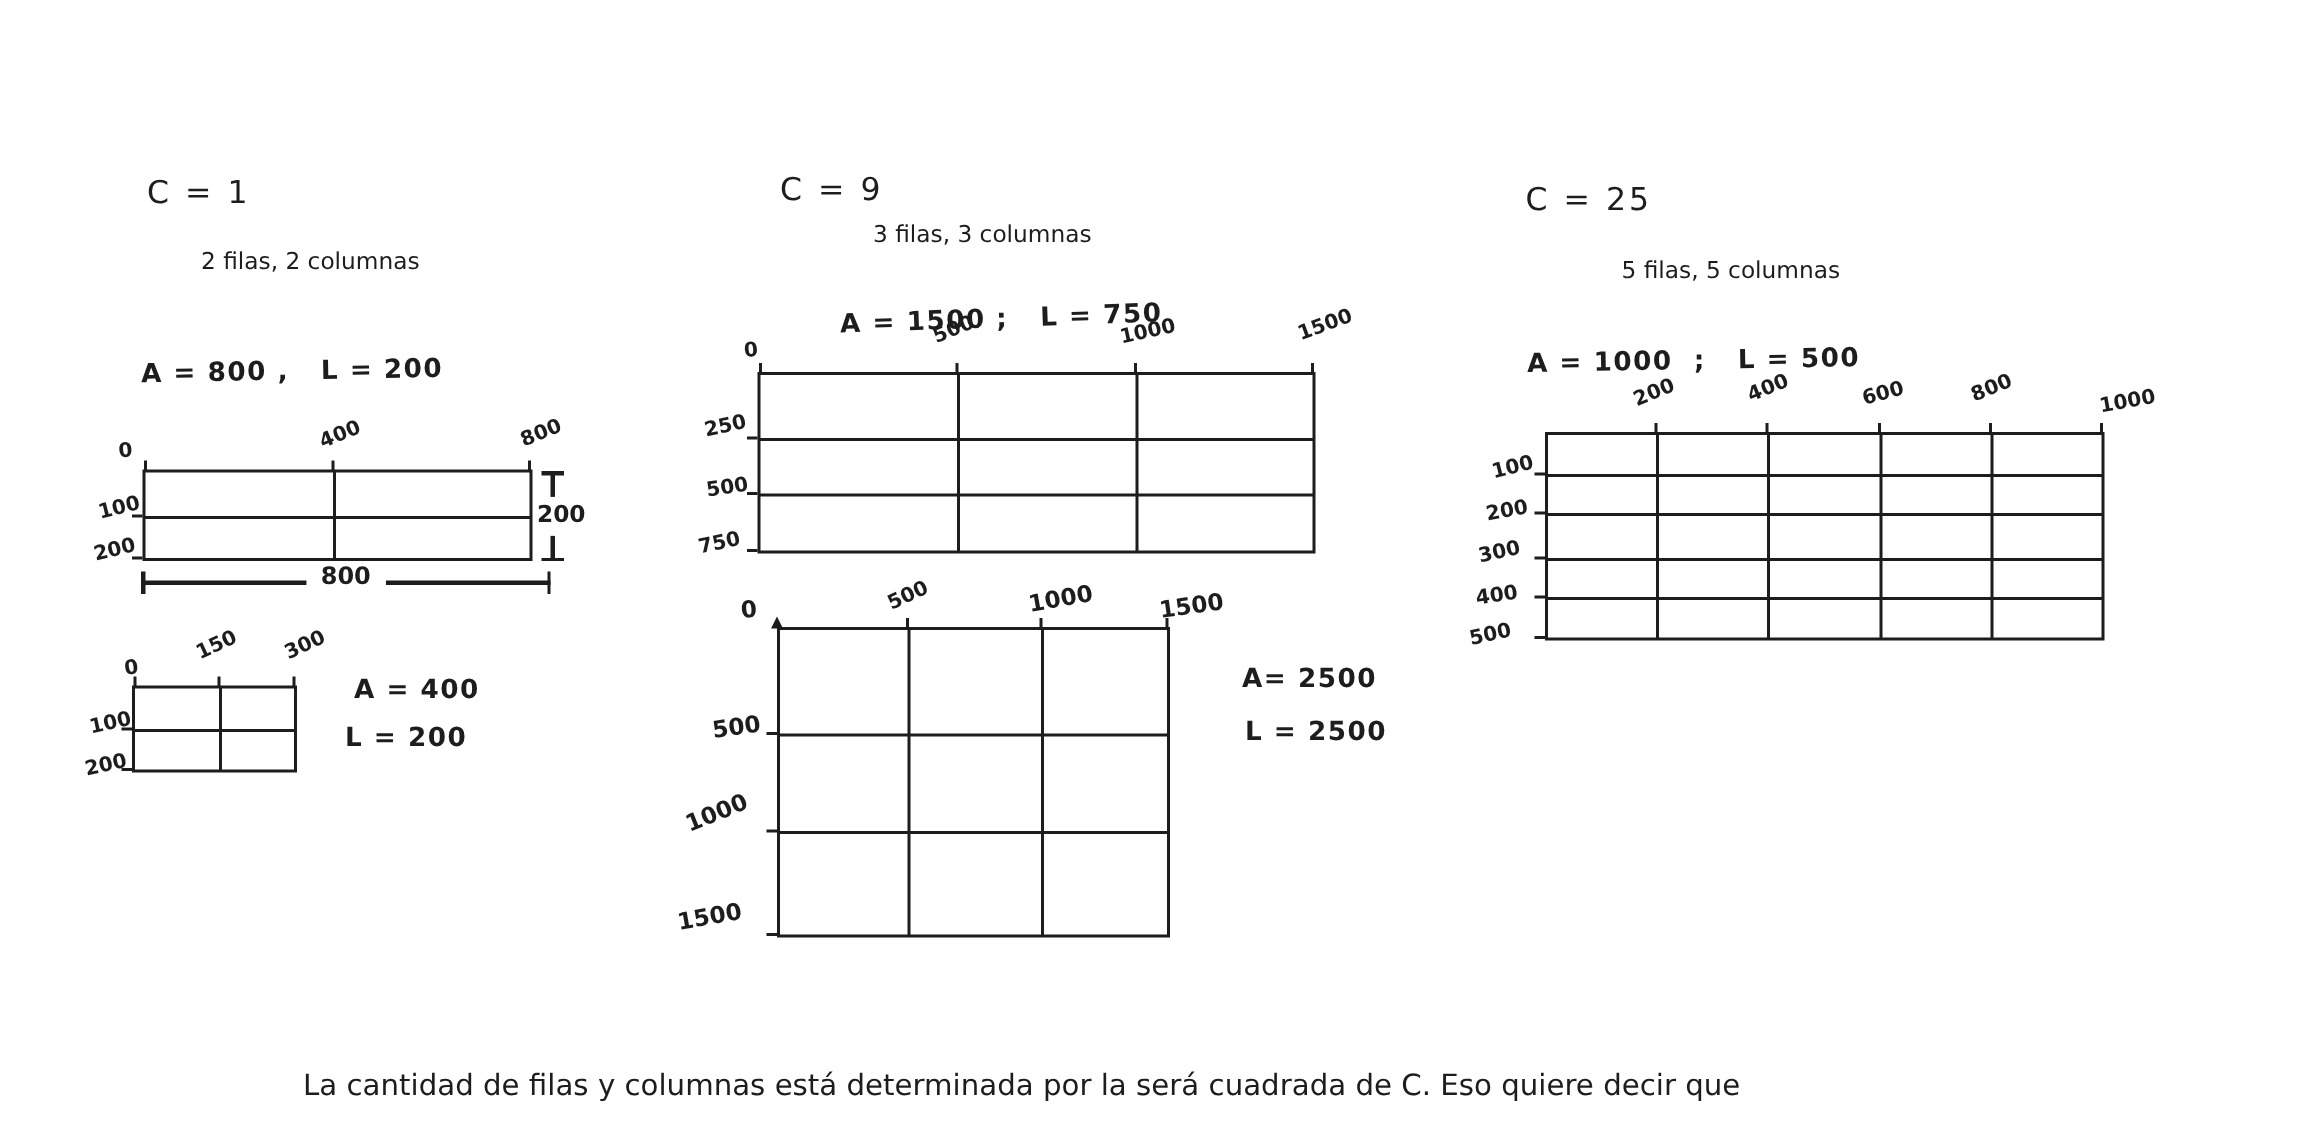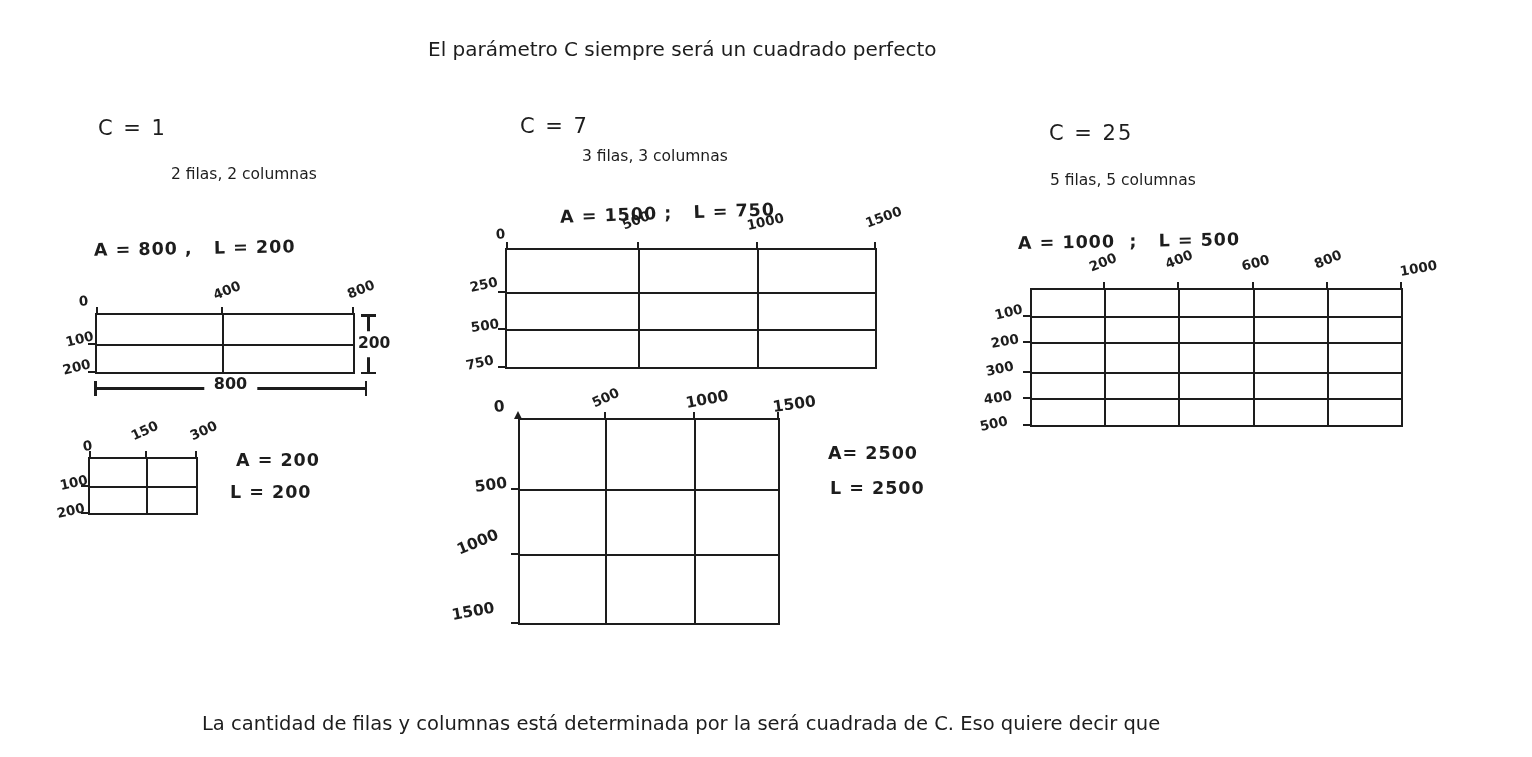--- a/index.html
+++ b/index.html
@@ -37,24 +37,23 @@
   .vbracket .serif-t{position:absolute;top:0;left:0;right:0;height:2.5px;background:var(--ink);}
   .vbracket .serif-b{position:absolute;bottom:0;left:0;right:0;height:2.5px;background:var(--ink);}
   .vbracket .dim-label{position:absolute;top:50%;left:-3px;transform:translateY(-50%);
     background:#fff;padding:5px 0;font-weight:700;font-size:15.5px;line-height:1;}
 </style>
 </head>
 <body>
 
 <div class="canvas">
 
-  <div class="txt title" style="left:428px;top:38px;">El parámetro C siempre será un cuadrado perfecto</div>
 
   <div class="txt heading" style="left:98px;top:116px;">C = 1</div>
-  <div class="txt subheading" style="left:134px;top:166px;margin-left:37px;">2 filas, 2 columnas</div>
+  <div class="txt subheading" style="left:134px;top:166px;">2 filas, 2 columnas</div>
   <div class="txt dims" style="left:94px;top:238px;transform:rotate(-1deg);">A = 800 ,   L = 200</div>
 
   <div class="grid-box" style="left:95px;top:313px;width:260px;height:61px;">
     <div class="vline" style="left:49%;"></div>
     <div class="hline" style="top:50%;"></div>
     <div class="tick-x" style="left:0%;"></div>
     <div class="tick-x" style="left:49%;"></div>
     <div class="tick-x" style="left:100%;"></div>
     <div class="tick-y" style="top:50%;"></div>
     <div class="tick-y" style="top:100%;"></div>
@@ -86,24 +85,24 @@
     <div class="tick-x" style="left:53%;"></div>
     <div class="tick-x" style="left:100%;"></div>
     <div class="tick-y" style="top:50%;"></div>
     <div class="tick-y" style="top:100%;"></div>
   </div>
   <span class="num" style="left:83px;top:440px;transform:rotate(-8deg);">0</span>
   <span class="num" style="left:132px;top:430px;transform:rotate(-25deg);">150</span>
   <span class="num" style="left:191px;top:430px;transform:rotate(-25deg);">300</span>
   <span class="num" style="left:60px;top:479px;transform:rotate(-12deg);">100</span>
   <span class="num" style="left:57px;top:507px;transform:rotate(-12deg);">200</span>
-  <div class="txt dims" style="left:236px;top:450px;">A = 200</div>
+  <div class="txt dims" style="left:236px;top:450px;">A = 400</div>
   <div class="txt dims" style="left:230px;top:482px;">L = 200</div>
 
-  <div class="txt heading" style="left:520px;top:114px;">C = 7</div>
+  <div class="txt heading" style="left:520px;top:114px;">C = 9</div>
   <div class="txt subheading" style="left:534px;top:148px;margin-left:48px;">3 filas, 3 columnas</div>
   <div class="txt dims" style="left:560px;top:203px;transform:rotate(-2deg);">A = 1500 ;   L = 750</div>
 
   <div class="grid-box" style="left:505px;top:248px;width:372px;height:121px;">
     <div class="vline" style="left:35.5%;"></div>
     <div class="vline" style="left:68%;"></div>
     <div class="hline" style="top:35.5%;"></div>
     <div class="hline" style="top:67.8%;"></div>
     <div class="tick-x" style="left:0%;"></div>
     <div class="tick-x" style="left:35.5%;"></div>
@@ -137,22 +136,22 @@
   <span class="num big" style="left:494px;top:400px;transform:rotate(-5deg);">0</span>
   <span class="num" style="left:593px;top:397px;transform:rotate(-25deg);">500</span>
   <span class="num big" style="left:686px;top:396px;transform:rotate(-10deg);">1000</span>
   <span class="num big" style="left:773px;top:400px;transform:rotate(-8deg);">1500</span>
   <span class="num big" style="left:475px;top:480px;transform:rotate(-8deg);">500</span>
   <span class="num big" style="left:458px;top:543px;transform:rotate(-22deg);">1000</span>
   <span class="num big" style="left:452px;top:608px;transform:rotate(-10deg);">1500</span>
   <div class="txt dims" style="left:828px;top:443px;">A= 2500</div>
   <div class="txt dims" style="left:830px;top:478px;">L = 2500</div>
 
-  <div class="txt heading" style="left:1017px;top:121px;margin-left:32px;">C = 25</div>
-  <div class="txt subheading" style="left:1050px;top:172px;">5 filas, 5 columnas</div>
+  <div class="txt heading" style="left:1017px;top:121px;">C = 25</div>
+  <div class="txt subheading" style="left:1081px;top:172px;">5 filas, 5 columnas</div>
   <div class="txt dims" style="left:1018px;top:231px;transform:rotate(-1deg);">A = 1000  ;   L = 500</div>
 
   <div class="grid-box" style="left:1030px;top:288px;width:373px;height:139px;">
     <div class="vline" style="left:19.6%;"></div>
     <div class="vline" style="left:39.7%;"></div>
     <div class="vline" style="left:59.8%;"></div>
     <div class="vline" style="left:79.9%;"></div>
     <div class="hline" style="top:19.4%;"></div>
     <div class="hline" style="top:38.8%;"></div>
     <div class="hline" style="top:60.4%;"></div>

